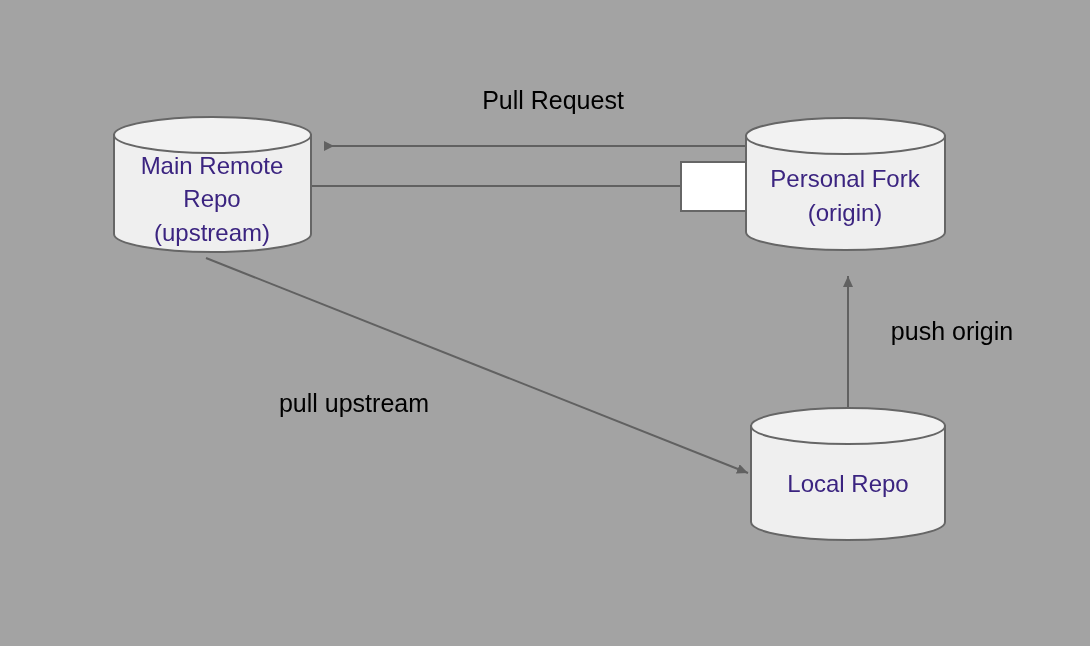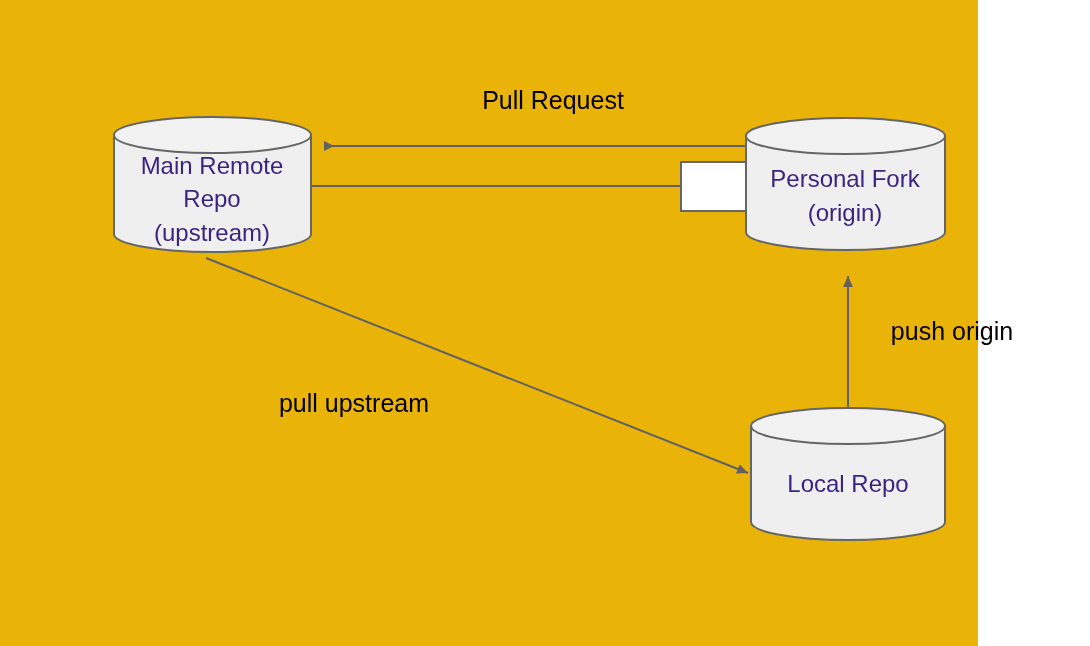--- a/index.html
+++ b/index.html
@@ -9,23 +9,23 @@
     background: #ffffff;
   }
   body {
     width: 1090px;
     height: 646px;
     overflow: hidden;
     font-family: "Liberation Sans", sans-serif;
   }
   #diagram-root {
     position: relative;
-    width: 978px;
+    width: 1090px;
     height: 646px;
-    background: #eab308;
+    background: #a3a3a3;
   }
   #diagram-svg {
     position: absolute;
     left: 0;
     top: 0;
     width: 1090px;
     height: 646px;
   }
   .node-label {
     font-family: "Liberation Sans", sans-serif;

